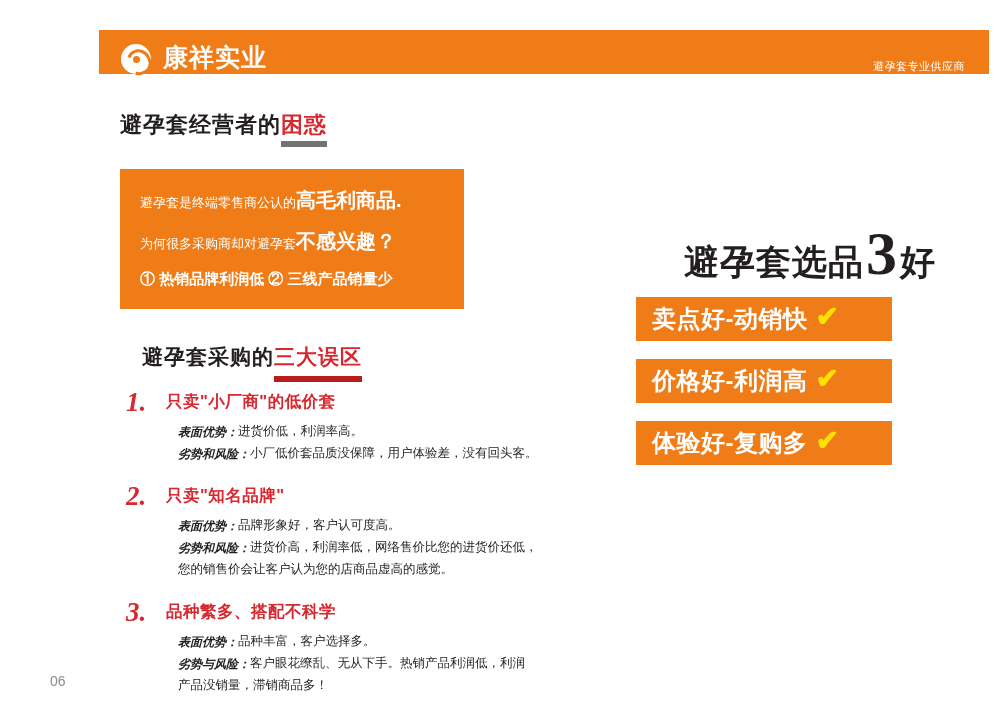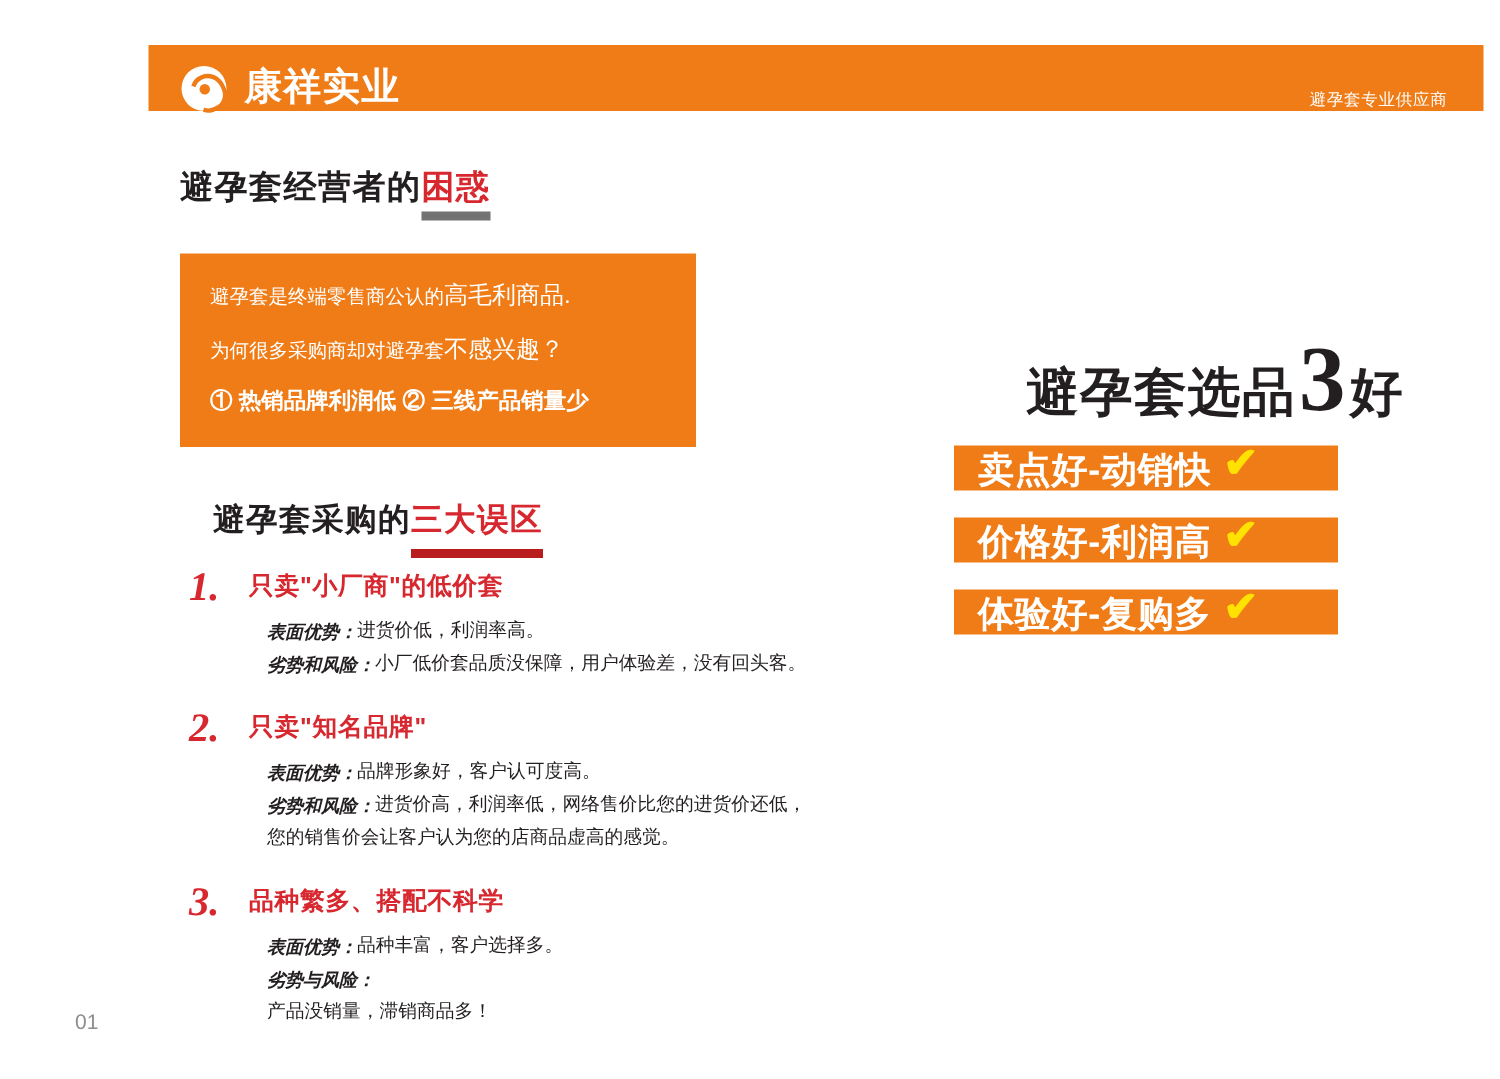--- a/index.html
+++ b/index.html
@@ -105,22 +105,22 @@
     padding: 18px 20px 20px 20px;
     box-sizing: border-box;
   }
   .orange-box .line {
     line-height: 1.35;
     margin-bottom: 14px;
     font-size: 13px;
   }
   .orange-box .line:last-child { margin-bottom: 0; }
   .orange-box .big {
-    font-size: 16px;
-    font-weight: normal;
+    font-size: 20px;
+    font-weight: bold;
   }
   .orange-box .row3 {
     font-size: 15px;
     font-weight: bold;
     margin-bottom: 0;
   }
 
   .sec-title2 {
     margin-top: 34px;
     margin-left: 22px;
@@ -200,27 +200,27 @@
   .right-title .three {
     font-family: "Liberation Serif", serif;
     font-size: 62px;
     font-weight: bold;
     line-height: 0.82;
     margin: 0 2px;
   }
   .benefit {
     margin-top: 18px;
     width: 256px;
-    height: 30px;
+    height: 44px;
     background: #ef7c16;
     color: #ffffff;
     font-size: 24px;
     font-weight: bold;
     display: flex;
-    align-items: flex-start;
+    align-items: center;
     padding-left: 16px;
     box-sizing: border-box;
     letter-spacing: 0.5px;
   }
   .benefit .check {
     color: #ffe200;
     font-size: 28px;
     font-weight: bold;
     margin-left: 8px;
     line-height: 1;
@@ -299,20 +299,21 @@
 
     <div class="item">
       <div class="item-num">3.</div>
       <div class="item-head">品种繁多、搭配不科学</div>
       <div class="sub">
         <span class="lab">表面优势：</span>
         <span class="txt">品种丰富，客户选择多。</span>
       </div>
       <div class="sub">
         <span class="lab">劣势与风险：</span>
+        <span class="txt">客户眼花缭乱、无从下手。热销产品利润低，利润</span>
       </div>
       <div class="sub cont">
         <span class="txt">产品没销量，滞销商品多！</span>
       </div>
     </div>
 
   </div>
 
   <div class="right-col">
     <div class="right-title">
@@ -328,15 +329,15 @@
     <div class="benefit">
       <span>价格好-利润高</span>
       <span class="check">✔</span>
     </div>
     <div class="benefit">
       <span>体验好-复购多</span>
       <span class="check">✔</span>
     </div>
   </div>
 
-  <div class="page-num">01</div>
+  <div class="page-num">06</div>
 
 </div>
 
 </body></html>

